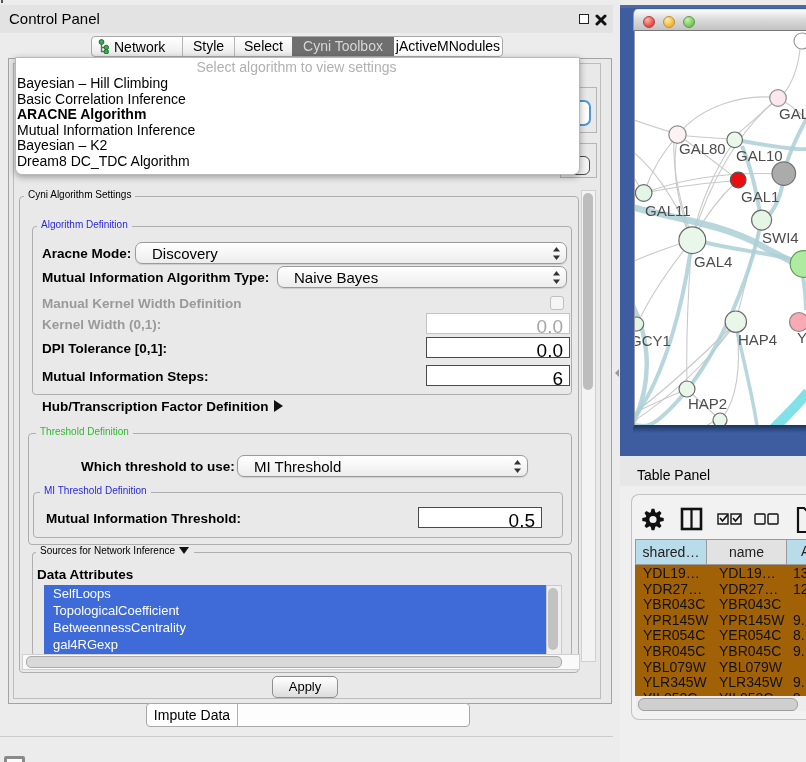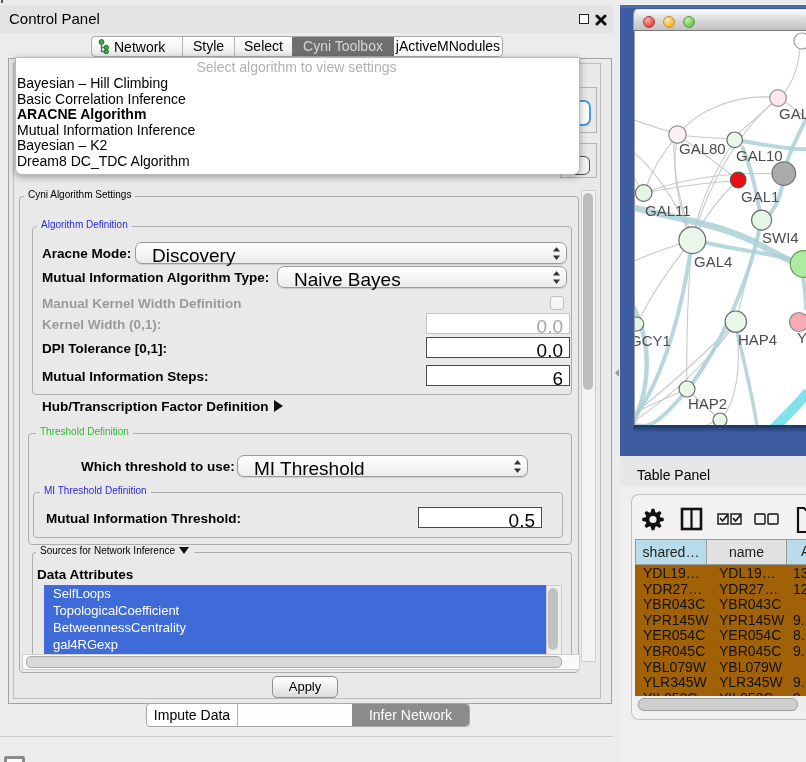--- a/index.html
+++ b/index.html
@@ -7,21 +7,21 @@
        font-family:"Liberation Sans",sans-serif;background:#ececec;}
   .abs{position:absolute;}
   .b{font-weight:bold;}
   .lbl{font-size:13.5px;color:#000;white-space:nowrap;}
   .glbl{font-size:13.5px;color:#9a9a9a;white-space:nowrap;}
   .grp{position:absolute;border:1px solid #aeaeae;border-radius:4px;}
   .gtitle{position:absolute;font-size:10px;background:#e9e9e9;padding:0 4px;white-space:nowrap;}
   .combo{position:absolute;background:linear-gradient(#ffffff,#f4f4f4 60%,#ececec);
          border:1px solid #9a9a9a;border-radius:7px;font-size:13px;
          box-shadow:0 1px 1px rgba(0,0,0,0.12);}
-  .combo .ct{position:absolute;left:16px;top:2px;font-size:19px;}
+  .combo .ct{position:absolute;left:16px;top:2px;font-size:15px;}
   .spin{position:absolute;right:6px;top:3.5px;width:7px;height:13px;}
   .field{position:absolute;background:#fff;font-size:19px;text-align:right;}
   .fv{position:absolute;right:6px;top:2px;}
 </style>
 </head>
 <body>
 
 <div class="abs" style="left:0;top:0;width:613px;height:762px;background:#ececec;"></div>
 <div class="abs" style="left:1px;top:0;width:2px;height:3px;background:#555;"></div>
 <div class="abs" style="left:0;top:5px;width:613px;height:28px;background:#e3e3e3;"></div>
@@ -130,21 +130,20 @@
 
 <div class="abs" style="left:581px;top:190px;width:13px;height:470px;background:#f3f3f3;border:1px solid #cfcfcf;"></div>
 <div class="abs" style="left:583px;top:193px;width:10px;height:197px;background:#bdbdbd;border-radius:5px;"></div>
 <div class="abs" style="left:22px;top:654px;width:556px;height:14px;background:#fafafa;border:1px solid #cfcfcf;"></div>
 <div class="abs" style="left:26px;top:656px;width:534px;height:10px;background:#d9d9d9;border:1px solid #ababab;border-radius:5px;"></div>
 
 <div class="abs" style="left:272px;top:676px;width:64px;height:20px;border:1px solid #8f8f8f;border-radius:5px;background:linear-gradient(#ffffff,#efefef 50%,#dcdcdc);font-size:13px;text-align:center;line-height:20px;">Apply</div>
 <div class="abs" style="left:146px;top:703px;width:322px;height:22px;font-size:14px;white-space:nowrap;background:#fdfdfd;border:1px solid #a8a8a8;border-radius:4px;">
   <div class="abs" style="left:0;top:0;width:90px;height:22px;text-align:center;line-height:22px;">Impute Data</div>
   <div class="abs" style="left:90px;top:0;width:1px;height:22px;background:#b0b0b0;"></div>
-  <div class="abs" style="left:205px;top:0;width:117px;height:22px;background:#8b8b8b;border-radius:0 4px 4px 0;color:#fff;text-align:center;line-height:22px;">Infer Network</div>
 </div>
 <div class="abs" style="left:0;top:736px;width:613px;height:1px;background:#cccccc;"></div>
 <div class="abs" style="left:4px;top:756px;width:15px;height:12px;border:3px solid #8a8a8a;border-radius:2px;background:linear-gradient(#ffffff,#e8e8e8);"></div>
 
 <div class="abs" style="left:15px;top:57px;width:563px;height:116px;background:#fff;border:1px solid #b9b9b9;border-radius:0 0 7px 7px;box-shadow:0 2px 7px rgba(0,0,0,0.35);"></div>
 <div class="abs" style="left:15px;top:59px;width:563px;text-align:center;font-size:14px;color:#b0b0b0;">Select algorithm to view settings</div>
 <div class="abs" style="left:17px;top:76px;font-size:14px;line-height:15.5px;color:#000;">Bayesian – Hill Climbing<br>Basic Correlation Inference<br><span class="b">ARACNE Algorithm</span><br>Mutual Information Inference<br>Bayesian – K2<br>Dream8 DC_TDC Algorithm</div>
 <svg class="abs" style="left:615px;top:369px;" width="4" height="8" viewBox="0 0 4 8">
     <path d="M4 0 L0 4 L4 8 Z" fill="#999"></path>
   </svg>

